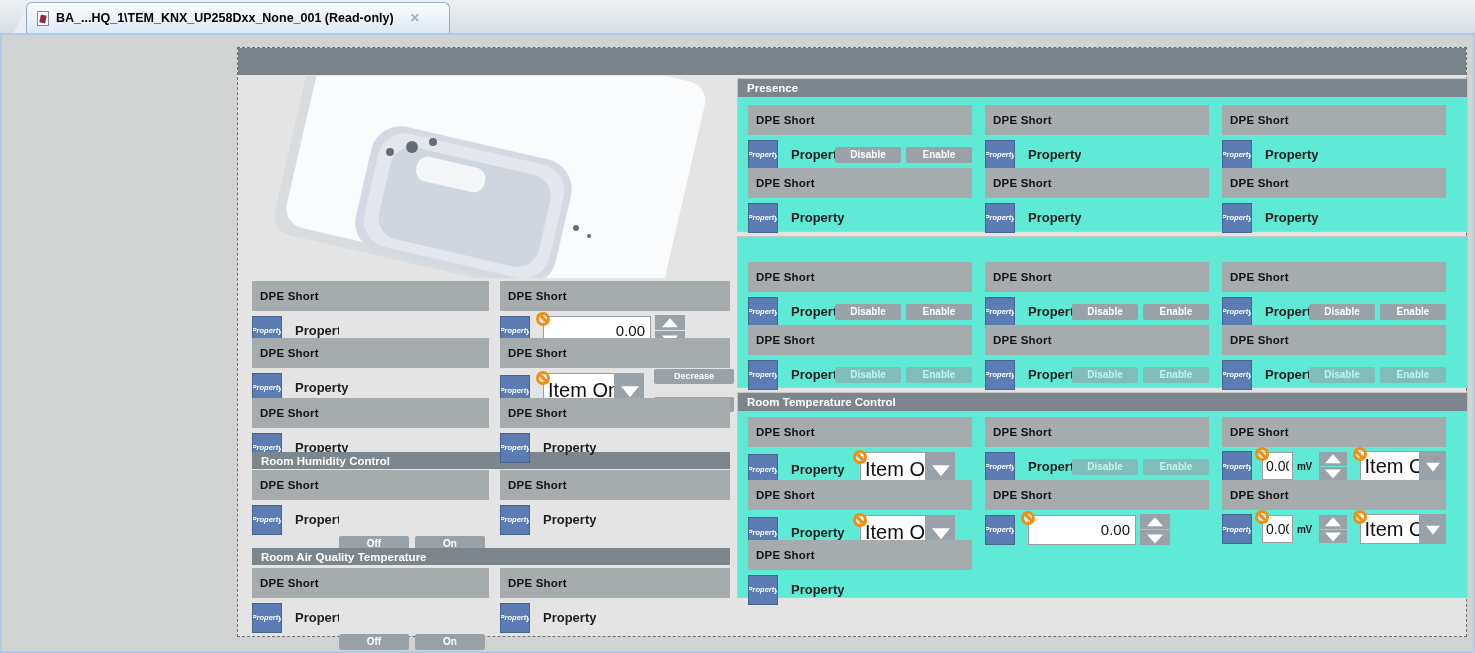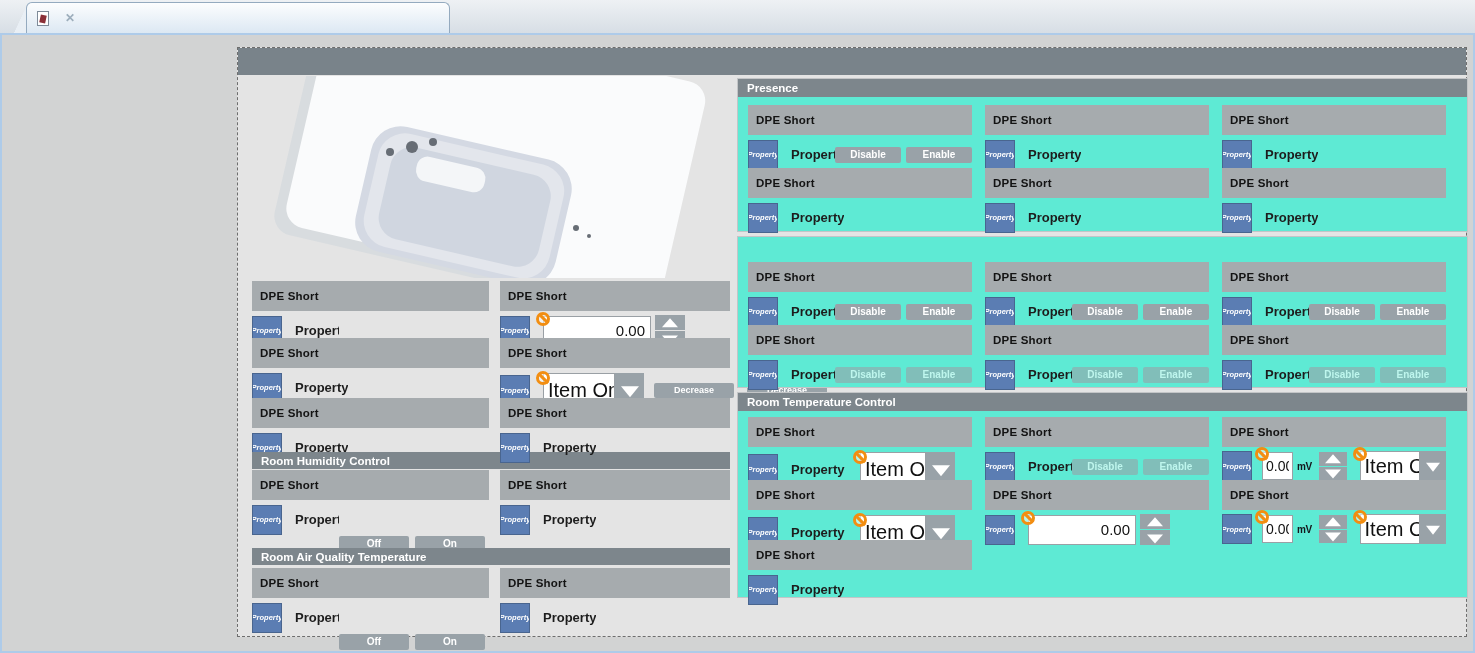--- a/index.html
+++ b/index.html
@@ -71,36 +71,37 @@
   .ddarr::after { content:""; position:absolute; left:50%; top:50%; transform:translate(-50%,-35%);
     border-left:9px solid transparent; border-right:9px solid transparent; border-top:11px solid #fff; }
   .dd.sm .ddarr::after { border-left-width:7px; border-right-width:7px; border-top-width:9px; }
   .nb { width:14px; height:14px; min-width:14px; border:3px solid #f28e12; border-radius:50%;
     background:rgba(255,255,255,.55); position:relative; z-index:3; }
   .nb::after { content:""; position:absolute; width:13px; height:3px; background:#f28e12;
     left:-2.5px; top:2.5px; transform:rotate(45deg); }
   .nb.ov { margin-right:-7px; transform:translateY(-12px); }
   .unit { font-size:10px; font-weight:bold; color:#14161b;
     margin:0 3px 0 4px; letter-spacing:-.5px; white-space:nowrap; }
-  .stack { display:flex; flex-direction:row; margin-left:10px; gap:13px; }
+  .stack { display:flex; flex-direction:column; margin-left:10px; gap:13px; }
   .stack .gbtn { width:80px; height:15px; font-size:9px; }
 
   
   .sect { position:absolute; background:#5eead4; border:1px solid #c3c5c7; }
   .secth { height:18px; background:#7d868c; color:#fff; font-size:11.5px; font-weight:bold;
     display:flex; align-items:center; padding-left:9px; }
   .lsecth { position:absolute; left:252px; width:478px; height:17px; background:#7d868c;
     color:#fff; font-size:11.5px; font-weight:bold; display:flex; align-items:center; padding-left:9px; }
 </style>
 </head>
 <body>
 
 <div class="tabbar">
   <div class="tab">
     <span class="docicon"></span>
+    <span class="tabtitle">BA_...HQ_1\TEM_KNX_UP258Dxx_None_001 (Read-only)</span>
     <span class="tabclose">✕</span>
   </div>
 </div>
 
 <div class="win"></div>
 <div class="canvas"></div>
 <div class="topstrip"></div>
 
 <svg class="devsvg" width="492" height="202" viewBox="0 0 492 202">
   <g transform="rotate(13 246 101)">

